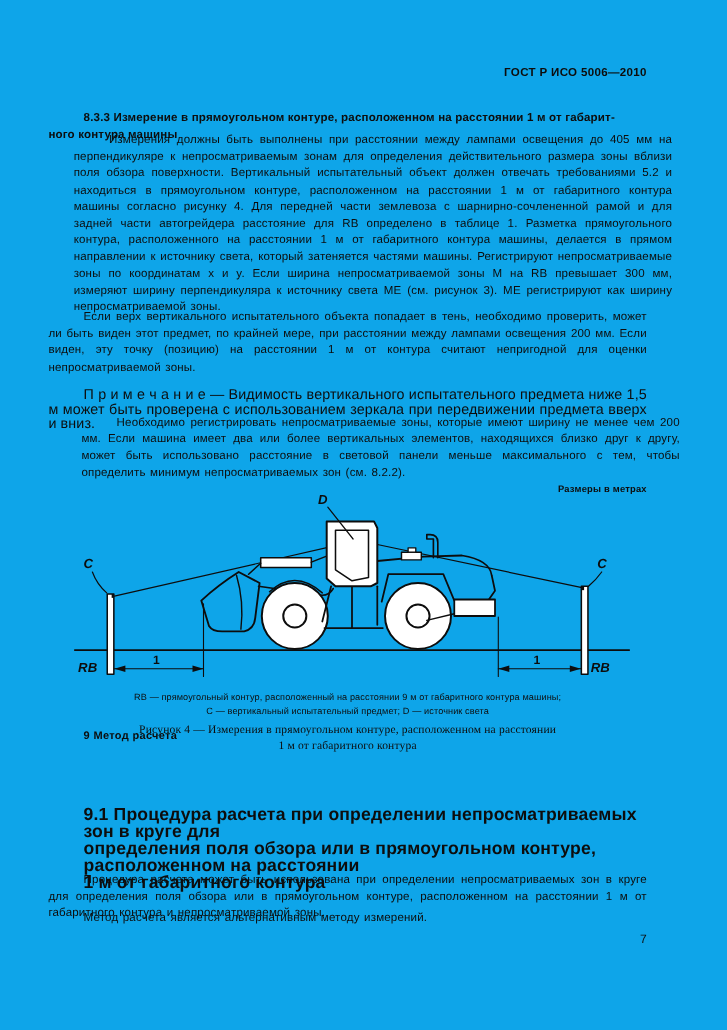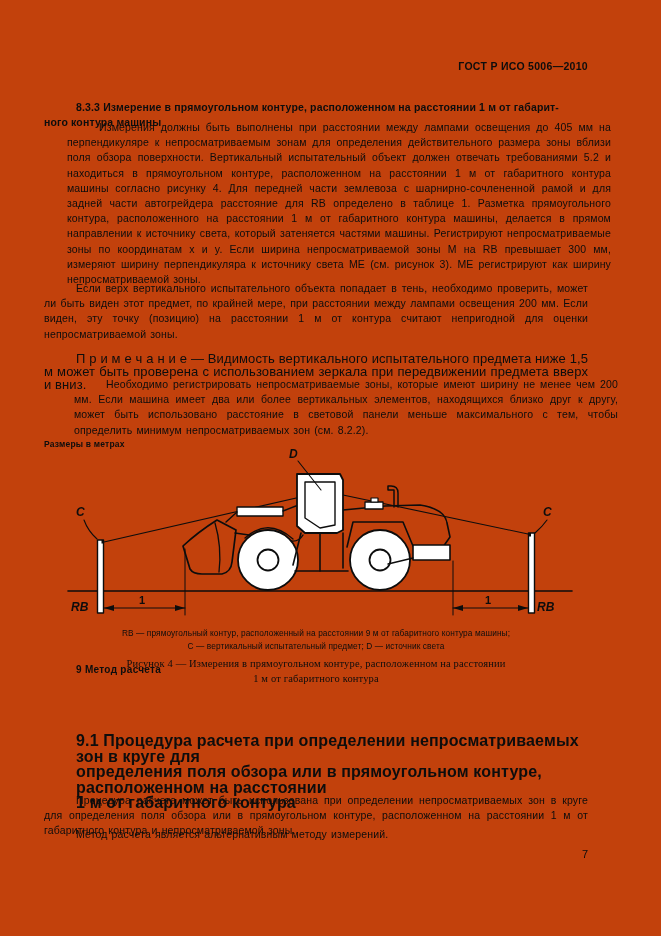--- a/index.html
+++ b/index.html
@@ -1,19 +1,19 @@
 <!DOCTYPE html>
 <html lang="ru"><head>
 <meta charset="utf-8">
 <style>
   html,body{margin:0;padding:0;background:#ffffff;}
   .page{
     position:relative;
     width:661px;height:936px;
-    background:#c2410c;
+    background:#0ea5e9;
     font-family:"Liberation Sans", sans-serif;
     color:#0d0d0d;
     overflow:hidden;
   }
   .abs{position:absolute;}
   .content{left:44px;width:544px;}
   .hdr{
     top:60px;text-align:right;font-weight:bold;font-size:10.5px;letter-spacing:.3px;
   }
   .h833{
@@ -24,21 +24,21 @@
     font-size:10.5px;line-height:15.2px;text-align:justify;text-indent:32px;
     letter-spacing:.15px;word-spacing:1px;
   }
   .p1{top:120px;margin-left:23px;}
   .p2{top:281px;}
   .note{
     top:352px;font-size:13px;line-height:13px;text-align:justify;text-indent:32px;
     letter-spacing:.1px;
   }
   .p3{top:377px;margin-left:30px;}
-  .dimnote{top:439px;font-weight:bold;font-size:8.5px;letter-spacing:.2px;}
+  .dimnote{top:439px;text-align:right;font-weight:bold;font-size:8.5px;letter-spacing:.2px;}
   .figsvg{left:55px;top:443px;}
   .legend{
     top:627px;text-align:center;font-size:8.3px;line-height:12.5px;white-space:pre-line;
     letter-spacing:.1px;
   }
   .caption{
     top:657px;text-align:center;font-size:10.5px;line-height:14.5px;white-space:pre-line;
     letter-spacing:.15px;
     font-family:Liberation Serif, serif;
   }

